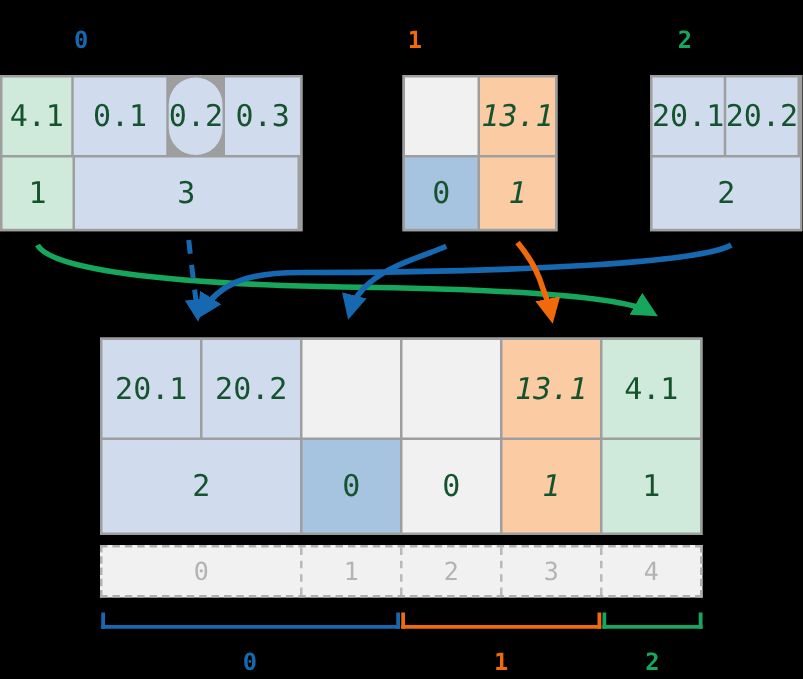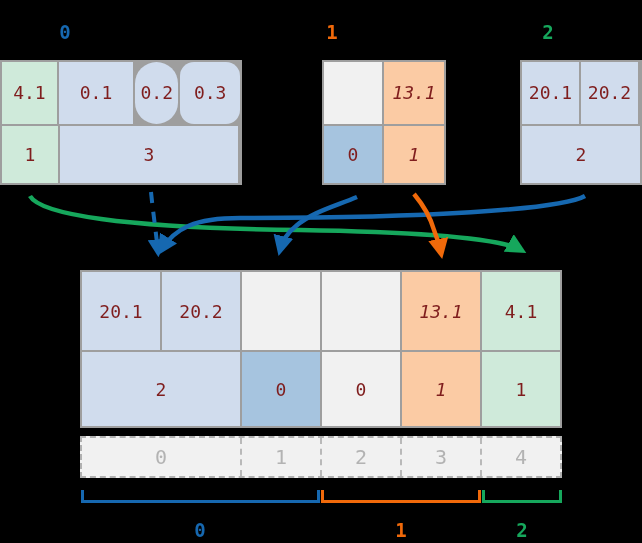--- a/index.html
+++ b/index.html
@@ -9,21 +9,21 @@
 
   .grp-label{position:absolute;font-size:19px;font-weight:bold;
              font-family:"DejaVu Sans Mono","Liberation Mono",monospace;
              text-align:center;line-height:1;}
 
   .tbl{position:absolute;box-sizing:border-box;border:2px solid #9e9e9e;
        display:flex;flex-direction:column;background:#9e9e9e;}
   .trow{display:flex;flex:1 1 auto;gap:2px;}
   .trow + .trow{margin-top:2px;}
   .cell{box-sizing:border-box;display:flex;align-items:center;
-        justify-content:center;font-size:18px;color:#7f1d1d;
+        justify-content:center;font-size:24px;color:#14532d;
         font-family:"DejaVu Sans Mono","Liberation Mono",monospace;
         overflow:hidden;white-space:nowrap;}
   .c-blue{background:#d0dced;}
   .c-blue2{background:#a6c4df;}
   .c-orange{background:#fbcba4;font-style:italic;}
   .c-green{background:#cfeada;}
   .c-white{background:#f1f1f1;}
 
   .idxbar{position:absolute;box-sizing:border-box;display:flex;
           background:#f1f1f1;border:2px dashed #b0b0b0;}
@@ -45,21 +45,21 @@
 
   <div class="grp-label" style="left:45px;top:23px;width:40px;color:#1668b0;">0</div>
   <div class="grp-label" style="left:312px;top:23px;width:40px;color:#f0690a;">1</div>
   <div class="grp-label" style="left:528px;top:23px;width:40px;color:#16a75c;">2</div>
 
   <div class="tbl" style="left:0px;top:60px;width:242px;height:125px;">
     <div class="trow" style="height:63px;">
       <div class="cell c-green" style="width:56px;">4.1</div>
       <div class="cell c-blue" style="width:76px;">0.1</div>
       <div class="cell c-blue" style="width:44px;border-radius:26px;">0.2</div>
-      <div class="cell c-blue" style="width:61px;border-radius:14px;">0.3</div>
+      <div class="cell c-blue" style="width:61px;">0.3</div>
     </div>
     <div class="trow" style="height:58px;">
       <div class="cell c-green" style="width:56px;">1</div>
       <div class="cell c-blue" style="width:178px;">3</div>
     </div>
   </div>
 
   <div class="tbl" style="left:322px;top:60px;width:124px;height:125px;">
     <div class="trow" style="height:63px;">
       <div class="cell c-white" style="width:58px;"></div>

